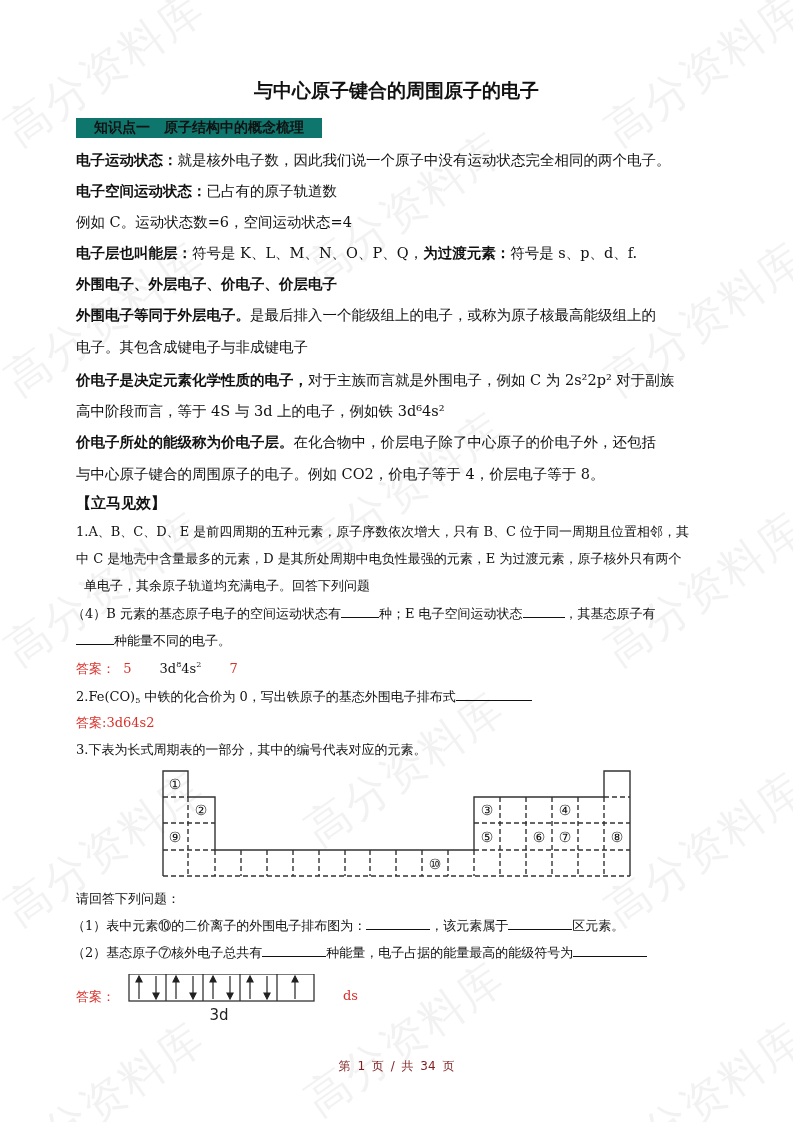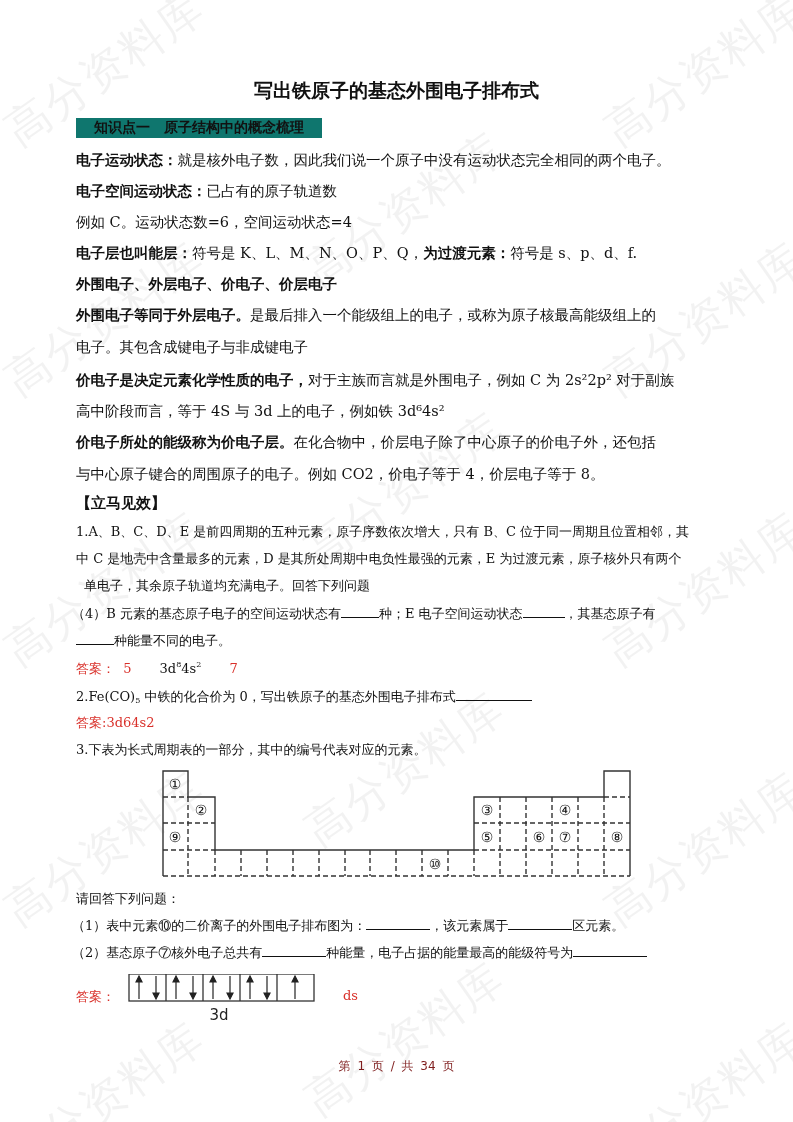--- a/index.html
+++ b/index.html
@@ -46,21 +46,21 @@
 <div class="wm" style="left:-10px;top:560px;">高分资料库</div>
 <div class="wm" style="left:590px;top:560px;">高分资料库</div>
 <div class="wm" style="left:290px;top:460px;">高分资料库</div>
 <div class="wm" style="left:-10px;top:820px;">高分资料库</div>
 <div class="wm" style="left:590px;top:820px;">高分资料库</div>
 <div class="wm" style="left:290px;top:740px;">高分资料库</div>
 <div class="wm" style="left:-10px;top:1070px;">高分资料库</div>
 <div class="wm" style="left:590px;top:1070px;">高分资料库</div>
 <div class="wm" style="left:290px;top:1010px;">高分资料库</div>
 
-<div class="title">写出铁原子的基态外围电子排布式</div>
+<div class="title">与中心原子键合的周围原子的电子</div>
 <div class="sec">知识点一　原子结构中的概念梳理</div>
 
 <div class="line" style="top:151px;">
   <span class="b">电子运动状态：</span><span>就是核外电子数，因此我们说一个原子中没有运动状态完全相同的两个电子。</span>
 </div>
 <div class="line" style="top:182px;">
   <span class="b">电子空间运动状态：</span><span>已占有的原子轨道数</span>
 </div>
 <div class="line" style="top:213px;">
   <span>例如 C。运动状态数=6，空间运动状态=4</span>

